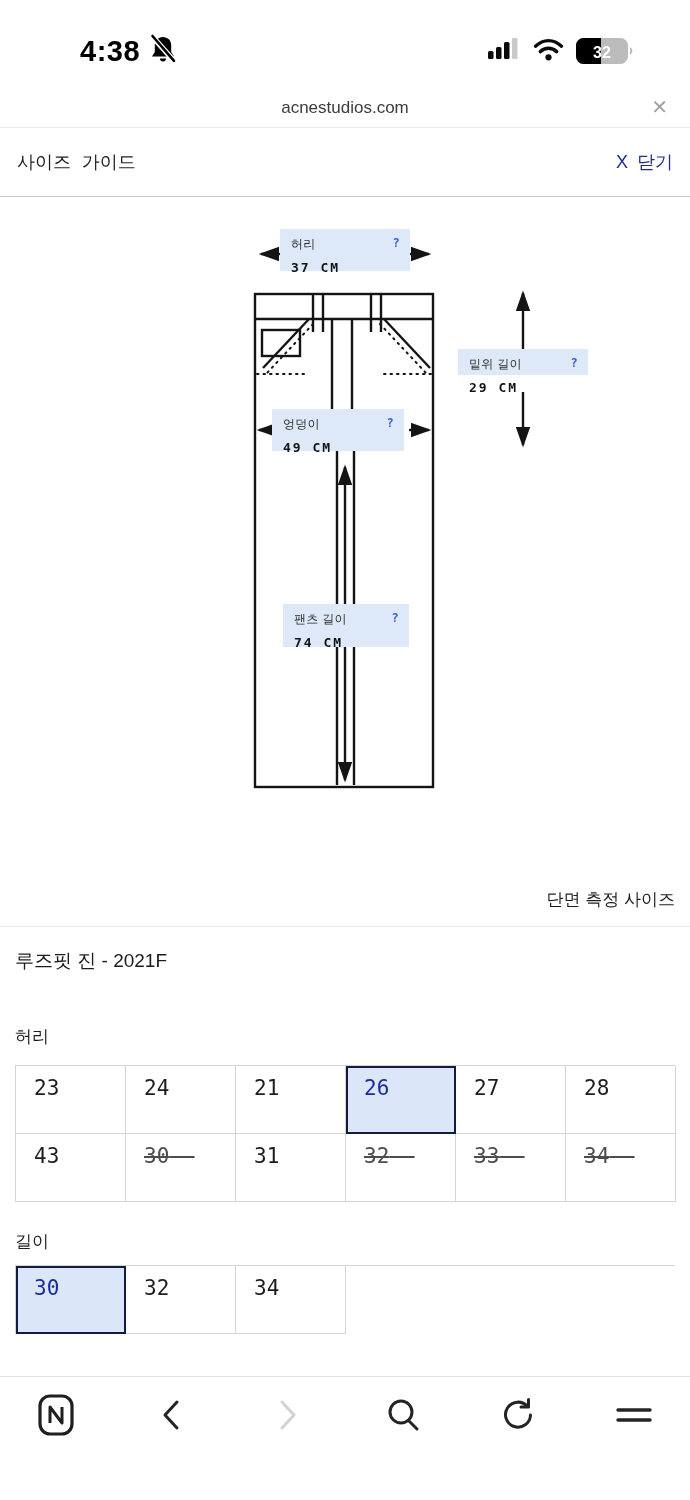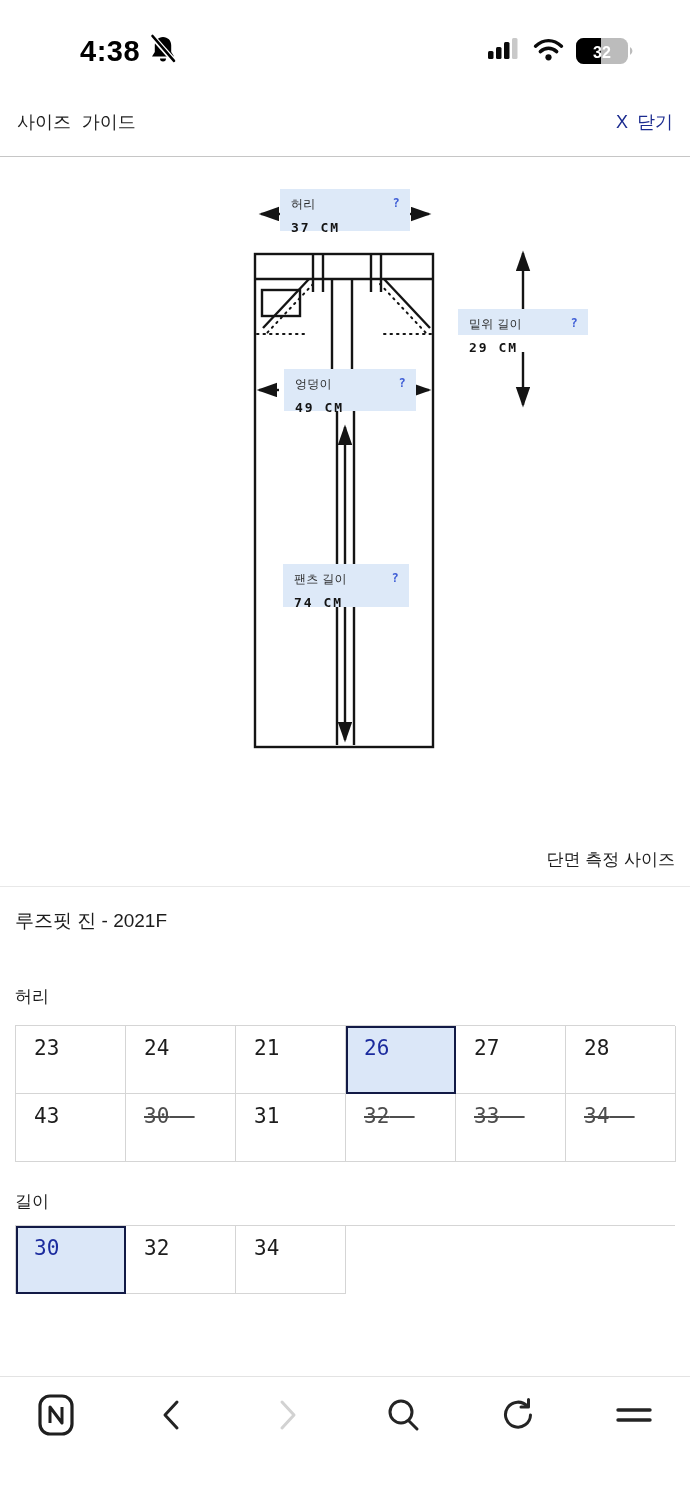--- a/index.html
+++ b/index.html
@@ -31,21 +31,21 @@
   .diagram { position:relative; width:690px; height:663px; }
   .diagram svg.jeans { position:absolute; left:0; top:0; }
   .measure-box { position:absolute; background:#dde9f8; padding:7px 10px 5px 11px; }
   .mb-row { display:flex; justify-content:space-between; align-items:flex-start;
             font-size:12px; color:#2a2a2a; letter-spacing:.3px; }
   .mb-help { color:#3f5ed6; font-family:"DejaVu Sans Mono", monospace; font-size:12px; font-weight:700; cursor:pointer; }
   .mb-value { margin-top:7px; font-size:13px; font-weight:700; letter-spacing:2px;
               font-family:"DejaVu Sans Mono", monospace; color:#141414; }
   .box-waist  { left:280px; top:32px;  width:130px; height:42px; }
   .box-rise   { left:458px; top:152px; width:130px; height:26px; }
-  .box-hip    { left:284px; top:212px; width:132px; height:42px; }
+  .box-hip    { left:272px; top:212px; width:132px; height:42px; }
   .box-length { left:283px; top:407px; width:126px; height:43px; }
 
   
   .note-row { height:67px; display:flex; align-items:flex-end; justify-content:flex-end;
               padding:0 15px 15px 0; border-bottom:1px solid #e8e8e8; }
   .note-text { font-size:17px; color:#1c1c1c; }
   .product-row { padding:21px 15px 0; height:70px; }
   .product-name { font-size:19px; color:#1c1c1c; }
 
   
@@ -103,20 +103,24 @@
         <svg width="58" height="27" viewBox="0 0 58 27">
           <rect x="0" y="0" width="52" height="26" rx="7.5" fill="#bcbcbc"></rect>
           <path d="M7.5 0 H25 V26 H7.5 A7.5 7.5 0 0 1 0 18.5 V7.5 A7.5 7.5 0 0 1 7.5 0 Z" fill="#000"></path>
           <text x="26" y="19.5" text-anchor="middle" font-family="Liberation Sans, sans-serif" font-size="16" font-weight="700" fill="#fff">32</text>
           <path d="M54 9 a4.5 4.5 0 0 1 0 8 Z" fill="#bcbcbc"></path>
         </svg>
       </span>
     </div>
   </div>
 
+  <div class="url-bar">
+    <span class="url-text">acnestudios.com</span>
+    <span class="url-close">✕</span>
+  </div>
 
   <div class="sheet-header">
     <span class="sheet-title">사이즈 가이드</span>
     <span class="sheet-close">
       <span>X</span>
       <span>닫기</span>
     </span>
   </div>
 
   <div class="diagram">

